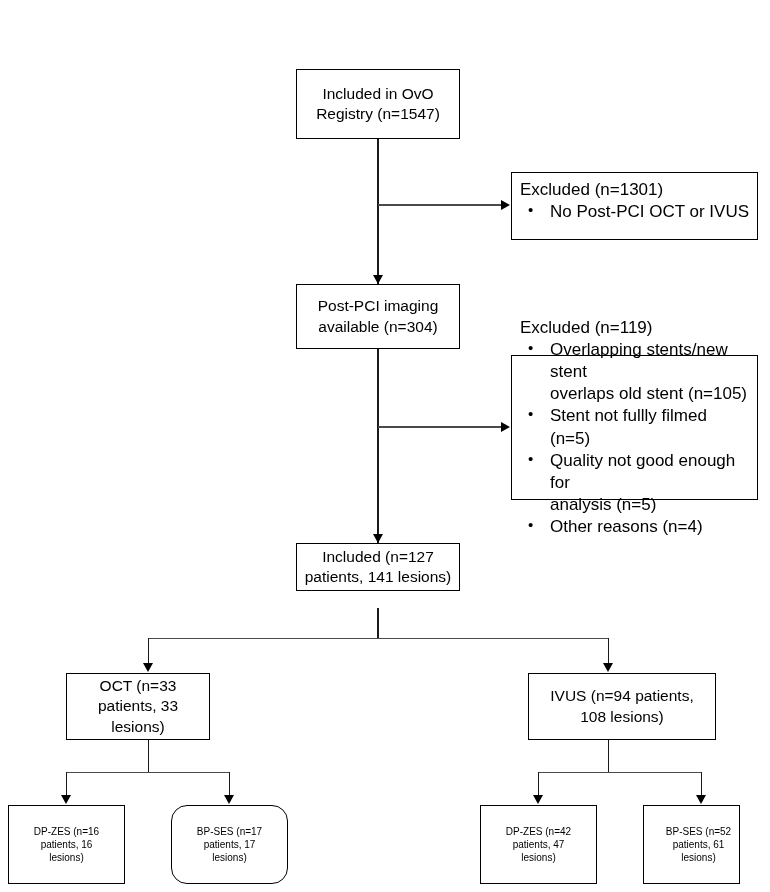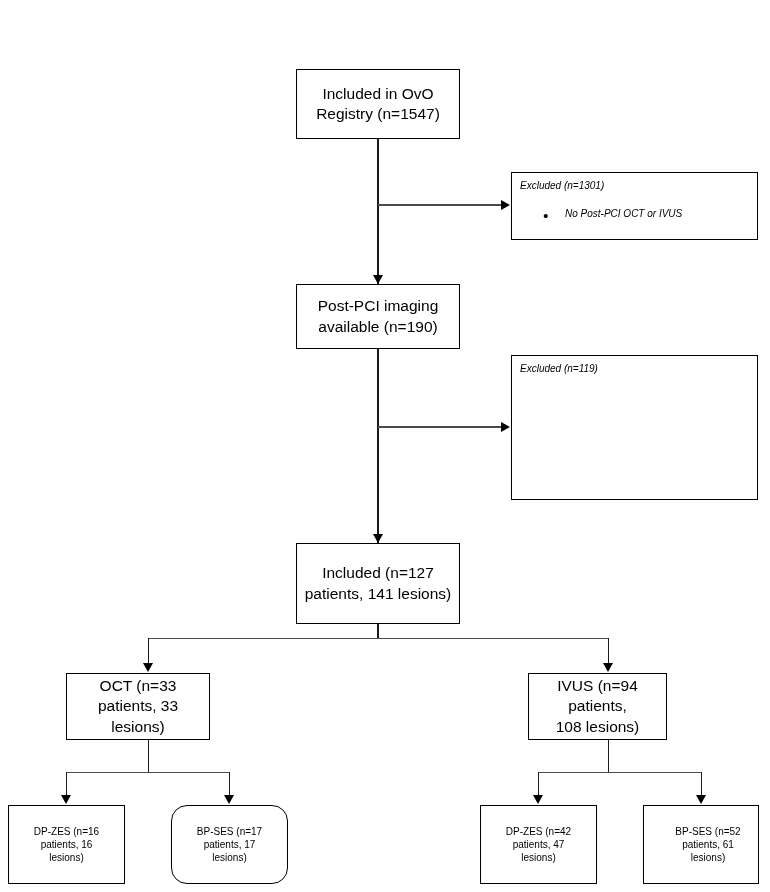--- a/index.html
+++ b/index.html
@@ -45,21 +45,21 @@
     white-space: nowrap;
   }
   .excl-list {
     margin: 0;
     padding: 0 0 0 30px;
     list-style: none;
   }
   .excl-list li {
     position: relative;
     white-space: pre-line;
-    margin: 15px;
+    margin: 0;
     padding: 0;
   }
   .excl-list li::before {
     content: "\2022";
     position: absolute;
     left: -22px;
     top: -1px;
     font-size: 15px;
     line-height: inherit;
   }
@@ -85,21 +85,21 @@
   .arrow-right {
     position: absolute;
     width: 0;
     height: 0;
     border-top: 5.5px solid transparent;
     border-bottom: 5.5px solid transparent;
     border-left: 9px solid #000000;
   }
   
   .fs-main { font-size: 15.5px; }
-  .fs-excl { font-size: 10px; font-style: italic; }
+  .fs-excl { font-size: 17px; }
   .fs-branch { font-size: 15.5px; }
   .fs-leaf { font-size: 10px; }
 </style>
 </head>
 <body>
 
 <div id="flowchart">
 
   <div class="vline" style="left:377.3px; top:139px; height:145px;"></div>
 
@@ -142,40 +142,48 @@
     <div style="width:100%;">
       <span class="excl-head">Excluded (n=1301)</span>
       <ul class="excl-list">
         <li>No Post-PCI OCT or IVUS</li>
       </ul>
     </div>
   </div>
 
   <div class="box fs-main" style="left:296px; top:284px; width:164px; height:65px;">
     <span class="box-text">Post-PCI imaging
-available (n=190)</span>
-  </div>
-
-  <div class="box tl fs-excl" style="left:511px; top:355px; width:247px; height:145px;">
+available (n=304)</span>
+  </div>
+
+  <div class="box tl fs-excl" style="left:511px; top:355px; width:247px; height:145px;align-items:center;">
     <div style="width:100%;">
       <span class="excl-head">Excluded (n=119)</span>
+      <ul class="excl-list">
+        <li>Overlapping stents/new stent
+overlaps old stent (n=105)</li>
+        <li>Stent not fullly filmed (n=5)</li>
+        <li>Quality not good enough for
+analysis (n=5)</li>
+        <li>Other reasons (n=4)</li>
+      </ul>
     </div>
   </div>
 
-  <div class="box fs-main" style="left:296px; top:543px; width:164px; height:81px;">
+  <div class="box fs-main" style="left:296px; top:543px; width:164px; height:48px;">
     <span class="box-text">Included (n=127
 patients, 141 lesions)</span>
   </div>
 
   <div class="box fs-branch" style="left:66px; top:673px; width:144px; height:67px;">
     <span class="box-text">OCT (n=33 patients, 33
 lesions)</span>
   </div>
 
-  <div class="box fs-branch" style="left:528px; top:673px; width:139px; height:67px;">
+  <div class="box fs-branch" style="left:528px; top:673px; width:188px; height:67px;">
     <span class="box-text">IVUS (n=94 patients,
 108 lesions)</span>
   </div>
 
   <div class="box fs-leaf" style="left:8px; top:805px; width:117px; height:79px;">
     <span class="box-text">DP-ZES (n=16
 patients, 16
 lesions)</span>
   </div>
 
@@ -184,19 +192,19 @@
 patients, 17
 lesions)</span>
   </div>
 
   <div class="box fs-leaf" style="left:480px; top:805px; width:117px; height:79px;align-items:center;">
     <span class="box-text">DP-ZES (n=42
 patients, 47
 lesions)</span>
   </div>
 
-  <div class="box fs-leaf" style="left:643px; top:805px; width:116px; height:79px;padding-left:20px;">
+  <div class="box fs-leaf" style="left:643px; top:805px; width:97px; height:79px;padding-left:20px;">
     <span class="box-text">BP-SES (n=52
 patients, 61
 lesions)</span>
   </div>
 
 </div>
 
 </body></html>

